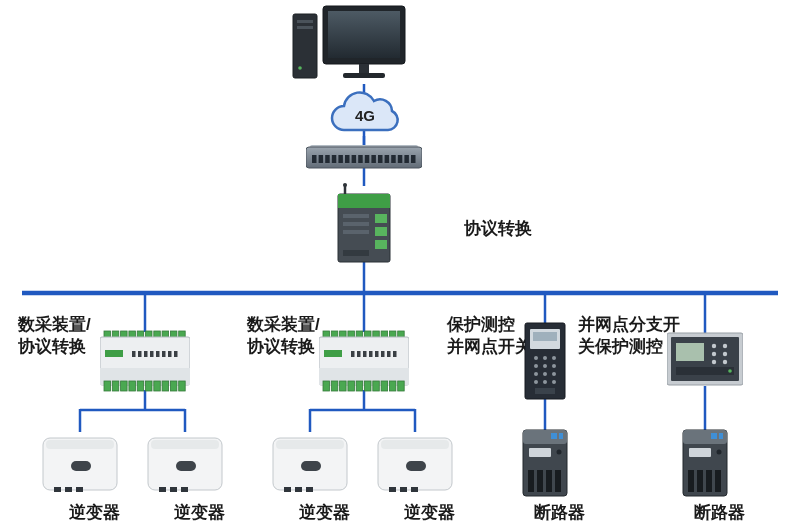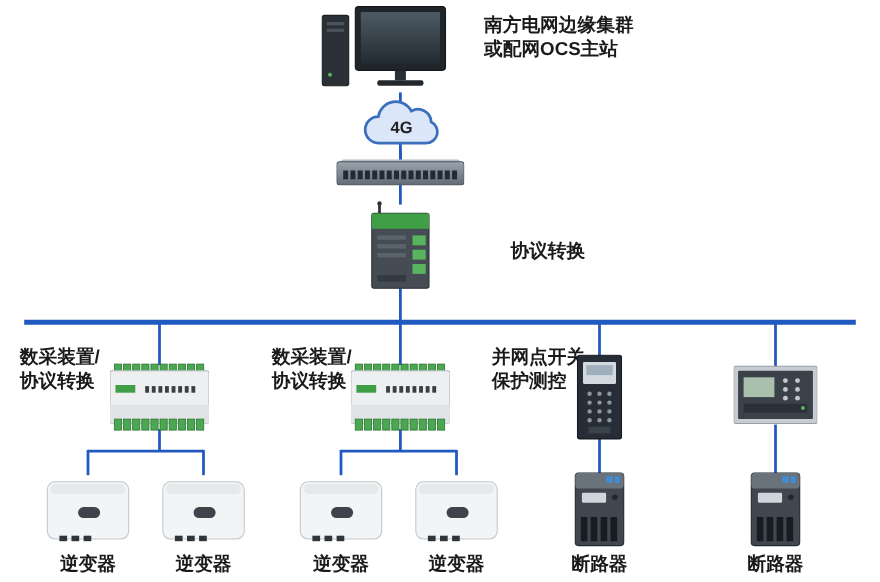--- a/index.html
+++ b/index.html
@@ -20,21 +20,21 @@
   }
   .abs{position:absolute;}
   .label{
     position:absolute;
     font-weight:700;
     color:var(--text);
     font-size:17px;
     line-height:1.3;
     white-space:nowrap;
   }
-  .label.center{text-align:center;}
+  .label.center{text-align:right;}
   svg.wires{position:absolute;left:0;top:0;}
   .wire{stroke:var(--line);stroke-width:2.5;}
   .bus{stroke:var(--line);stroke-width:4.5;}
   .cloud-text{
     font-family:"Liberation Sans",sans-serif;
     font-weight:700;
     font-size:15px;
     fill:#222;
   }
 </style>
@@ -79,24 +79,20 @@
     <rect x="6" y="10" width="24" height="64" rx="2" fill="#2b3036" stroke="#1c2024"></rect>
     <rect x="10" y="16" width="16" height="3" fill="#4a525a"></rect>
     <rect x="10" y="22" width="16" height="3" fill="#4a525a"></rect>
     <circle cx="13" cy="64" r="1.8" fill="#57b45e"></circle>
     <rect x="36" y="2" width="82" height="58" rx="3" fill="#20252a" stroke="#14181c"></rect>
     <rect x="41" y="7" width="72" height="47" fill="url(#scr)"></rect>
     <rect x="72" y="60" width="10" height="9" fill="#2b3036"></rect>
     <rect x="56" y="69" width="42" height="5" rx="2" fill="#23282d"></rect>
   </svg>
 
-  <div class="label" style="left:440px;top:12px">
-    <div>南方电网边缘集群</div>
-    <div>或配网OCS主站</div>
-  </div>
 
   <svg class="abs" style="left:324px;top:90px" width="80" height="48">
     <path d="M20,40 a12,12 0 0 1 0,-24 a16,16 0 0 1 30,-5 a12,12 0 0 1 18,10 a10,10 0 0 1 -4,19 z" fill="#dbe7f8" stroke="#3b6fbe" stroke-width="2.5"></path>
     <text class="cloud-text" x="41" y="31" text-anchor="middle">4G</text>
   </svg>
 
   <svg class="abs" style="left:306px;top:144px" width="116" height="26">
     <defs>
       <linearGradient id="sw" x1="0" y1="0" x2="0" y2="1">
         <stop offset="0" stop-color="#9aa4ae"></stop>
@@ -224,22 +220,22 @@
       <rect x="37.2" y="51" width="6.5" height="10"></rect>
         <rect x="45.5" y="51" width="6.5" height="10"></rect>
       <rect x="53.8" y="51" width="6.5" height="10"></rect>
         <rect x="62.1" y="51" width="6.5" height="10"></rect>
       <rect x="70.4" y="51" width="6.5" height="10"></rect>
         <rect x="78.7" y="51" width="6.5" height="10"></rect>
     </g>
   </svg>
 
   <div class="label" style="left:447px;top:314px">
+    <div>保护测控</div>
     <div>并网点开关</div>
-    <div>保护测控</div>
   </div>
   <svg class="abs" style="left:524px;top:322px" width="42" height="78">
     <rect x="1" y="1" width="40" height="76" rx="2" fill="#272d36" stroke="#161a20"></rect>
     <rect x="6" y="7" width="30" height="20" rx="1" fill="#d2d9df"></rect>
     <rect x="9" y="10" width="24" height="9" fill="#9fb0bc"></rect>
     <g fill="#8d959d">
       <circle cx="12" cy="36" r="2"></circle>
         <circle cx="21" cy="36" r="2"></circle>
         <circle cx="30" cy="36" r="2"></circle>
       <circle cx="12" cy="44" r="2"></circle>
@@ -248,20 +244,24 @@
       <circle cx="12" cy="52" r="2"></circle>
         <circle cx="21" cy="52" r="2"></circle>
         <circle cx="30" cy="52" r="2"></circle>
       <circle cx="12" cy="60" r="2"></circle>
         <circle cx="21" cy="60" r="2"></circle>
         <circle cx="30" cy="60" r="2"></circle>
     </g>
     <rect x="11" y="66" width="20" height="6" fill="#3a424b"></rect>
   </svg>
 
+  <div class="label" style="left:578px;top:314px">
+    <div>并网点分支开</div>
+    <div>关保护测控</div>
+  </div>
   <svg class="abs" style="left:667px;top:330px" width="76" height="58">
     <rect x="0" y="3" width="76" height="52" rx="2" fill="#c7ccd1" stroke="#989fa5"></rect>
     <rect x="4" y="7" width="68" height="44" rx="1" fill="#3a4149"></rect>
     <rect x="9" y="13" width="28" height="18" fill="#a9c0ad"></rect>
     <g fill="#c3c9ce">
       <circle cx="47" cy="16" r="2.2"></circle>
         <circle cx="58" cy="16" r="2.2"></circle>
       <circle cx="47" cy="24" r="2.2"></circle>
         <circle cx="58" cy="24" r="2.2"></circle>
       <circle cx="47" cy="32" r="2.2"></circle>

